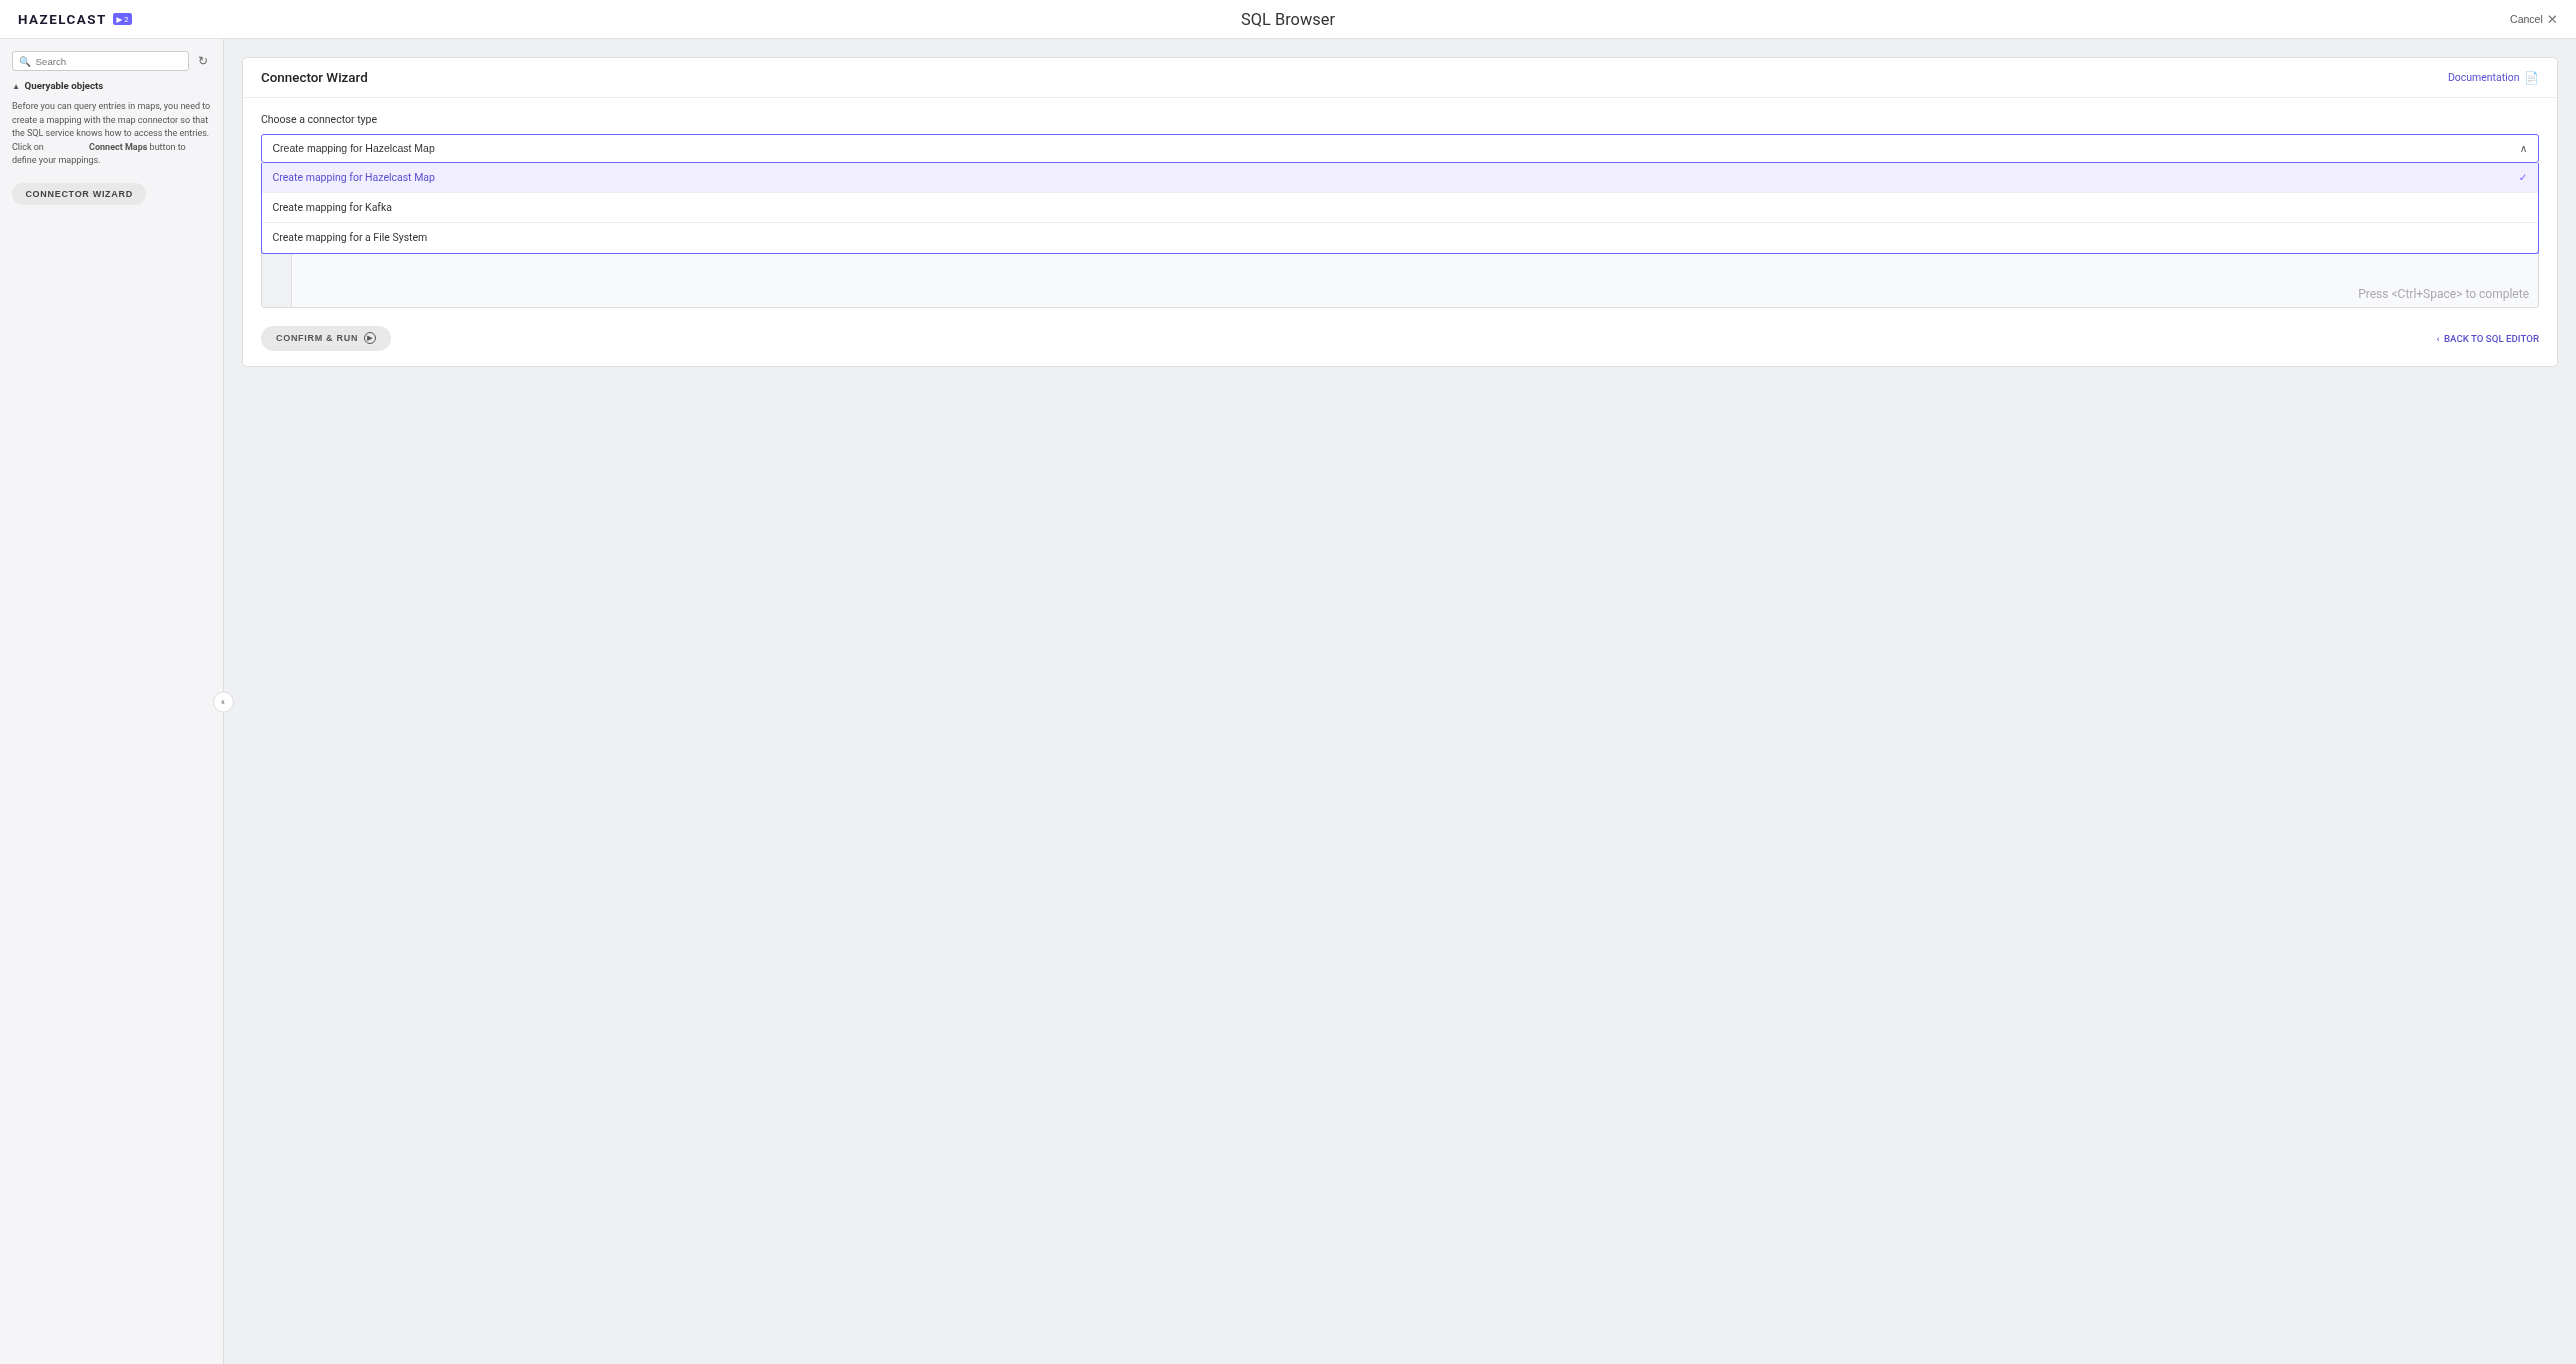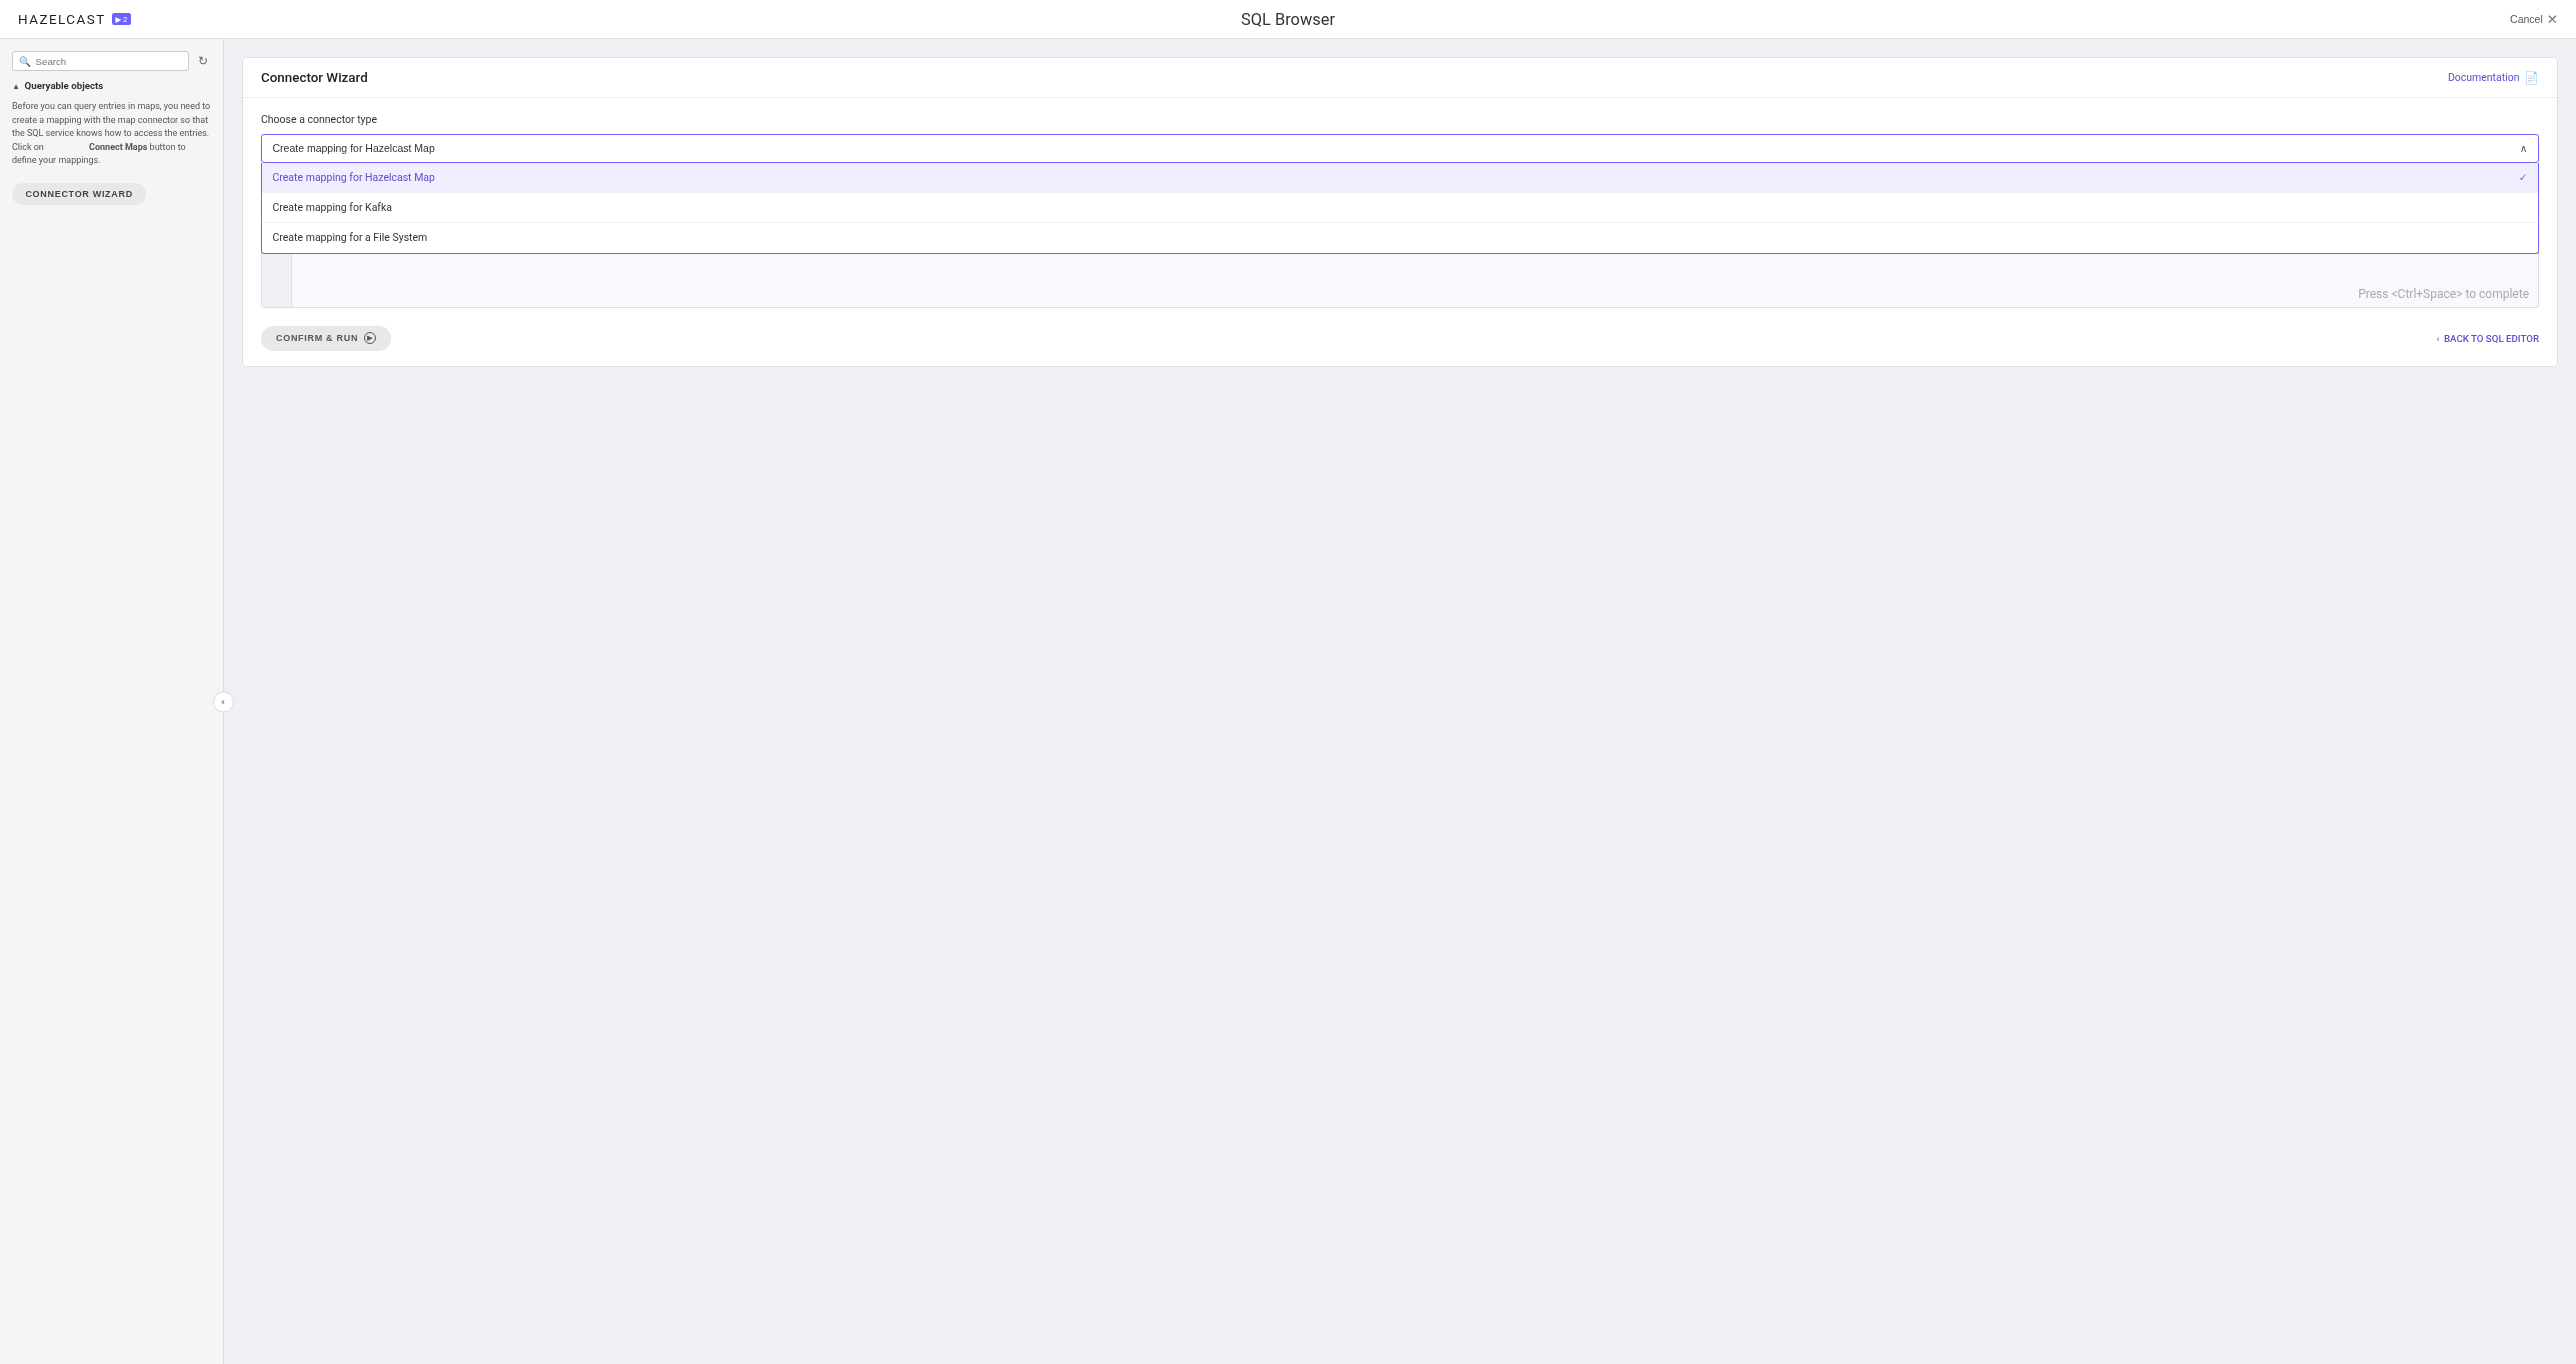--- a/index.html
+++ b/index.html
@@ -24,21 +24,21 @@
       border-bottom: 0.7px solid #e0e0e0;
       z-index: 100;
     }
     .top-bar-logo {
       display: flex;
       align-items: center;
       gap: 6px;
     }
     .logo-text {
       font-size: 13.4px;
-      font-weight: 400;
+      font-weight: 700;
       color: #1a1a2e;
       letter-spacing: 1.5px;
     }
     .logo-badge {
       font-size: 7.5px;
       background: #6c63ff;
       color: #fff;
       border-radius: 2.2px;
       padding: 1.5px 3.7px;
     }

